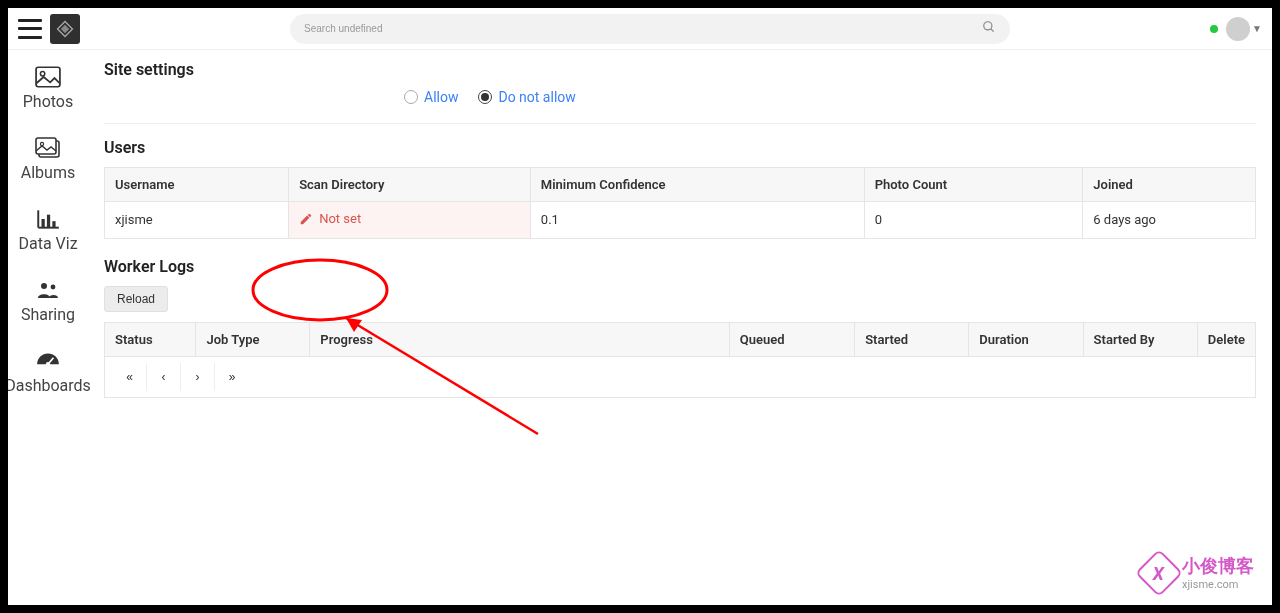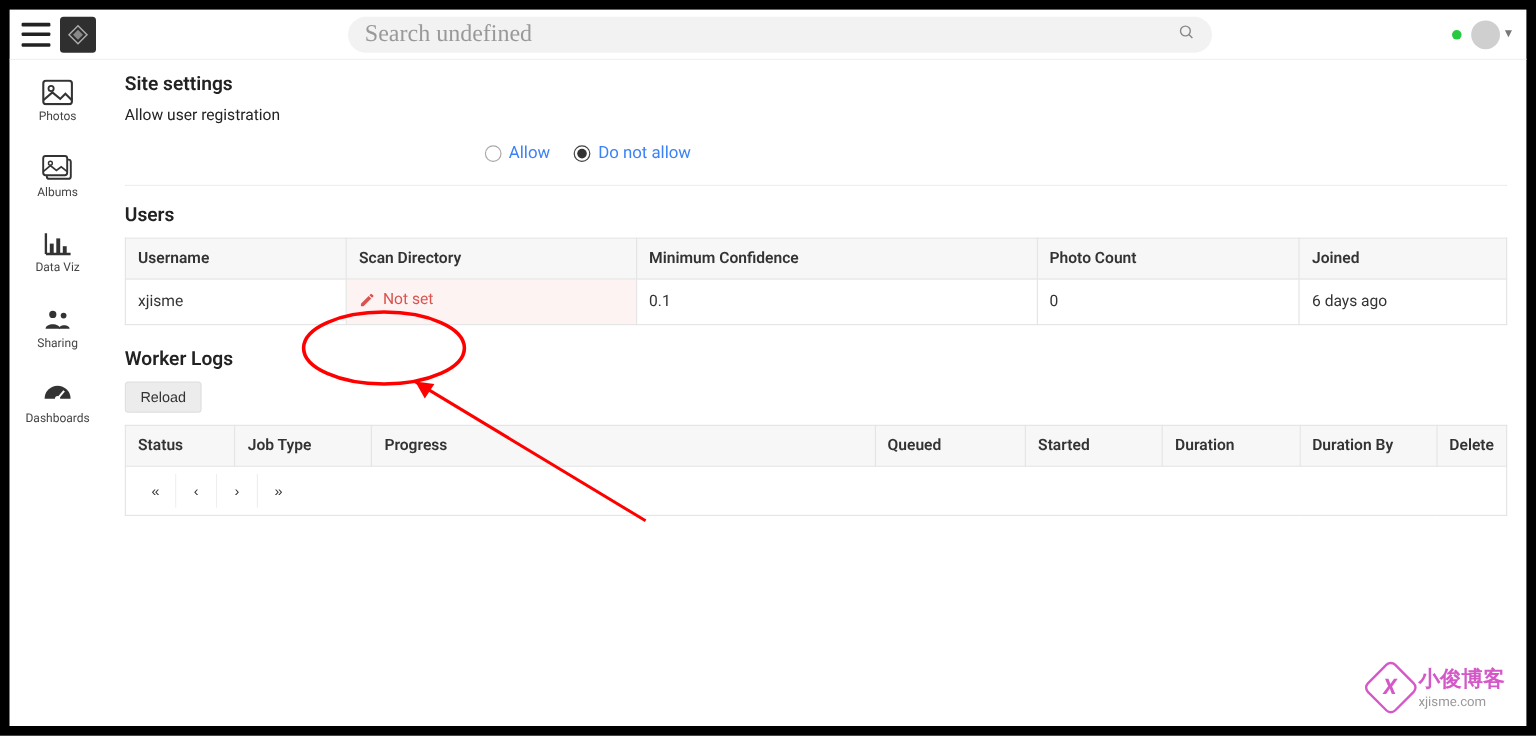--- a/index.html
+++ b/index.html
@@ -6,33 +6,33 @@
 body { font-family: -apple-system, BlinkMacSystemFont, "Segoe UI", Roboto, "Helvetica Neue", Arial, sans-serif; font-size: 14px; color: #333; background: #000; }
 .outer-frame { width: 1280px; height: 613px; background: #000; padding: 8px; position: relative; }
 .app { width: 100%; height: 100%; background: #fff; display: flex; flex-direction: column; position: relative; }
 .topbar { height: 42px; display: flex; align-items: center; padding: 0 10px; border-bottom: 1px solid #f0f0f0; }
 .hamburger { width: 24px; height: 20px; display: flex; flex-direction: column; justify-content: space-between; cursor: pointer; margin-right: 8px; }
 .hamburger span { height: 3px; background: #222; border-radius: 1px; }
 .logo-square { width: 30px; height: 30px; background: #2f2f2f; display: flex; align-items: center; justify-content: center; border-radius: 3px; margin-right: 10px; }
 .logo-square svg { width: 20px; height: 20px; }
 .search-wrap { flex: 1; display: flex; justify-content: center; }
 .search-pill { width: 720px; height: 30px; background: #f2f2f2; border-radius: 18px; display: flex; align-items: center; padding: 0 14px; position: relative; }
-.search-pill input { border: none; background: transparent; flex: 1; outline: none; font-size: 20px; color: #333; font-family: Liberation Serif, serif; }
+.search-pill input { border: none; background: transparent; flex: 1; outline: none; font-size: 10px; color: #333; }
 .search-pill input::placeholder { color: #999; }
 .search-pill .sicon { color: #888; font-size: 14px; }
 .topbar-right { display: flex; align-items: center; gap: 8px; margin-left: auto; }
 .status-dot { width: 8px; height: 8px; background: #28c840; border-radius: 50%; }
 .avatar-dd { display: flex; align-items: center; gap: 2px; cursor: pointer; }
 .avatar { width: 24px; height: 24px; background: #cfcfcf; border-radius: 50%; }
 .caret { font-size: 10px; color: #777; }
 
 .body-wrap { flex: 1; display: flex; overflow: hidden; }
 .sidebar { width: 80px; background: #fff; display: flex; flex-direction: column; align-items: center; padding-top: 10px; gap: 14px; }
 .side-item { display: flex; flex-direction: column; align-items: center; gap: 4px; cursor: pointer; color: #333; width: 100%; padding: 6px 0; }
-.side-item .lbl { font-size: 10px; color: #444; }
+.side-item .lbl { font-size: 16px; color: #444; }
 .side-item svg { width: 26px; height: 22px; }
 
 .main { flex: 1; overflow: auto; padding: 10px 16px 16px 16px; }
 .page-title-row { display: flex; align-items: center; gap: 10px; padding: 6px 0 12px 0; border-bottom: 1px solid #eee; margin-bottom: 14px; }
 .page-title { font-size: 22px; font-weight: 500; color: #222; }
 .section-title { font-size: 16px; font-weight: 600; color: #222; margin-bottom: 10px; }
 .subsetting-label { font-size: 13px; color: #222; margin-bottom: 16px; }
 .radio-row { display: flex; align-items: center; gap: 20px; padding-left: 300px; margin-bottom: 14px; }
 .radio-opt { display: flex; align-items: center; gap: 6px; font-size: 14px; color: #3b82f6; cursor: pointer; }
 .radio-circle { width: 14px; height: 14px; border: 1px solid #aaa; border-radius: 50%; display: flex; align-items: center; justify-content: center; }
@@ -150,21 +150,20 @@
               <line x1="12" y1="13" x2="17" y2="7" stroke="#fff" stroke-width="1.6"></line>
             </svg>
           <span class="lbl">Dashboards</span>
         </div>
       </div>
 
       <div class="main">
 
         
         <div class="section-title">Site settings</div>
-        <div class="subsetting-label">Allow user registration</div>
         <div class="radio-row">
           <label class="radio-opt">
             <span class="radio-circle"></span>
             <span>Allow</span>
           </label>
           <label class="radio-opt">
             <span class="radio-circle checked"></span>
             <span>Do not allow</span>
           </label>
         </div>
@@ -206,21 +205,21 @@
         <button class="reload-btn">Reload</button>
         <table class="logs-table">
           <thead>
             <tr>
               <th style="width:8%">Status</th>
               <th style="width:10%">Job Type</th>
               <th style="width:37%">Progress</th>
               <th style="width:11%">Queued</th>
               <th style="width:10%">Started</th>
               <th style="width:10%">Duration</th>
-              <th style="width:10%">Duration By</th>
+              <th style="width:10%">Started By</th>
               <th>Delete</th>
             </tr>
           </thead>
           <tbody>
             <tr class="pager-row">
               <td colspan="8">
                 <div class="pager">
                   <button>«</button>
                   <button>‹</button>
                   <button>›</button>

